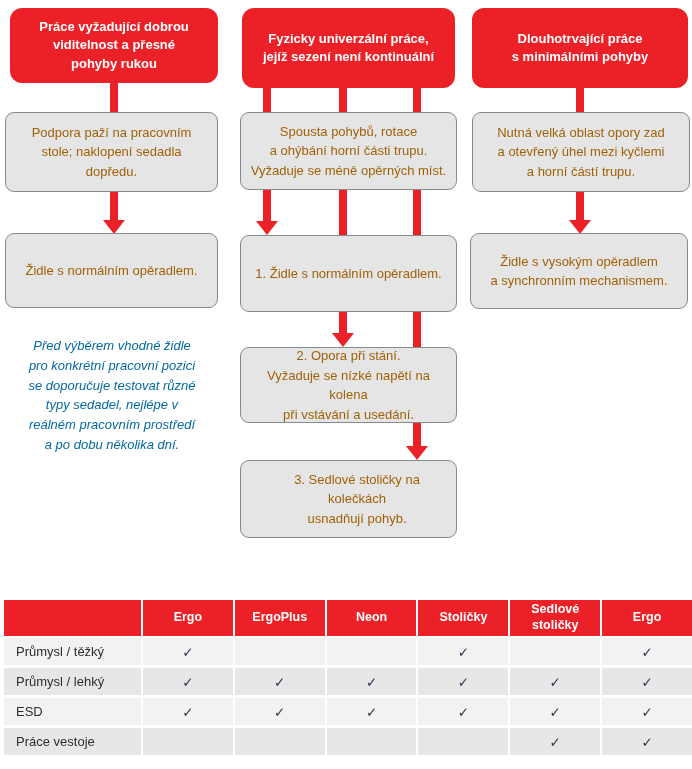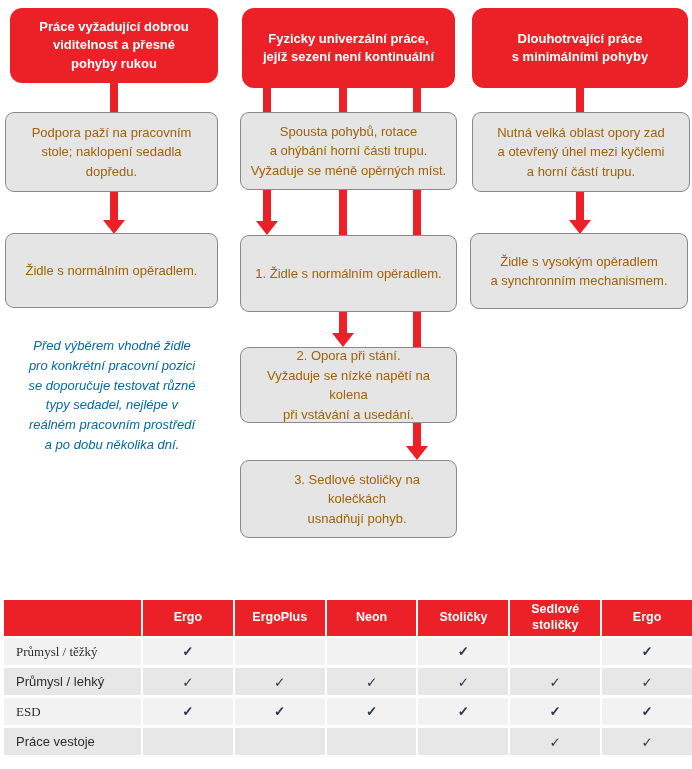--- a/index.html
+++ b/index.html
@@ -65,21 +65,21 @@
     white-space:pre-line;box-sizing:border-box;
   }
   .cell + .cell{margin-left:2px;}
   .lcell{width:137px;flex:none;}
   .dcell{flex:1;}
   .thead{height:36px;margin-bottom:2px;}
   .thead .cell{background:#ec2127;color:#ffffff;font-weight:700;font-size:12.5px;line-height:1.25;}
   .thead .lcell{background:#ec2127;}
   .brow{height:27px;margin-bottom:3px;}
   .brow .lcell{justify-content:flex-start;padding-left:12px;font-size:13px;color:#2e2e30;}
-  .row-a .cell{background:#f2f2f3;font-family:Liberation Serif, serif;}
+  .row-a .cell{background:#f2f2f3;}
   .row-b .cell{background:#e7e7e8;}
   .check{
     font-family:"DejaVu Sans",sans-serif;font-size:13.5px;color:#2b3b52;font-weight:700;
   }
 </style>
 </head>
 <body>
 
 <div class="canvas">
 

